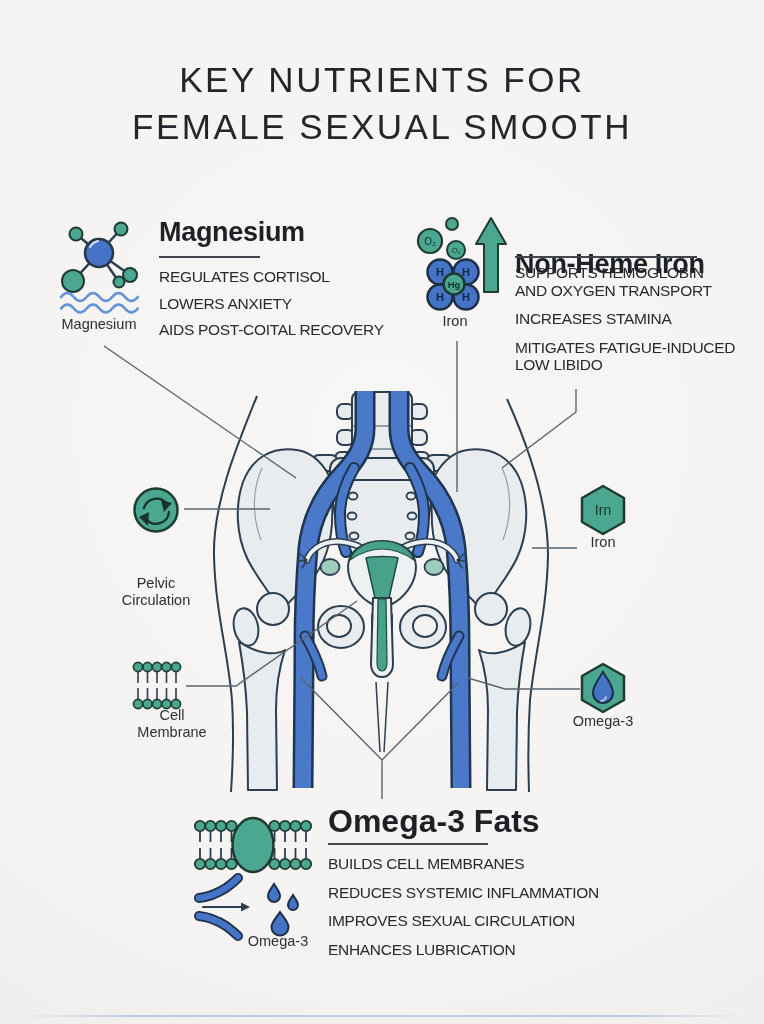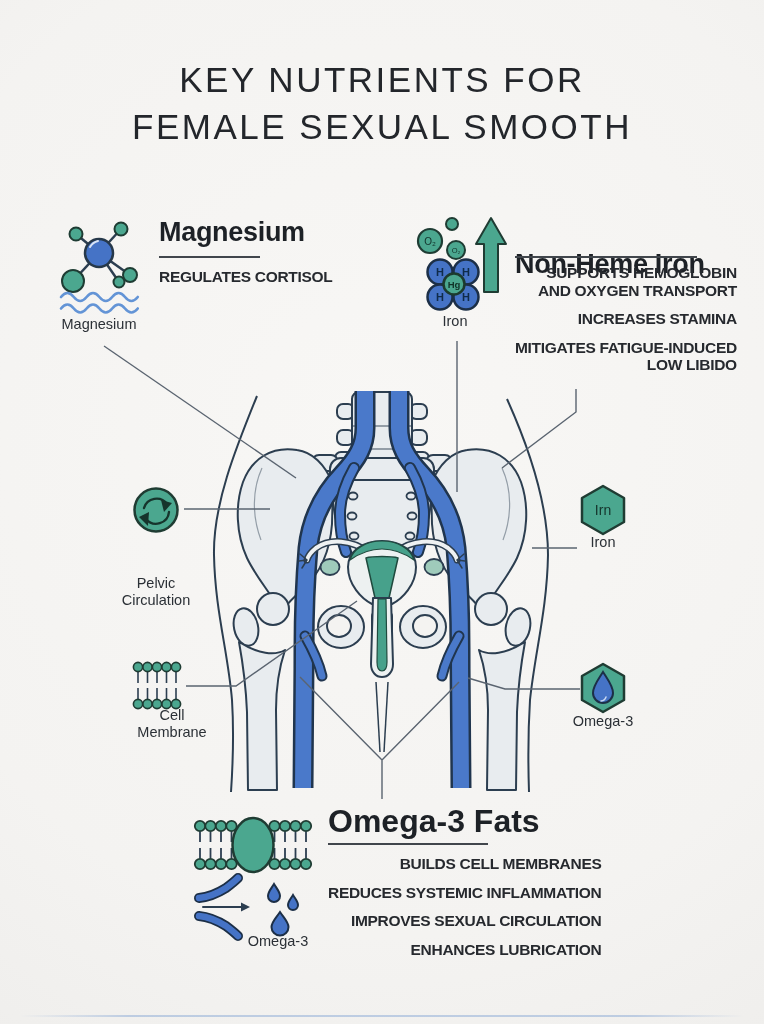--- a/index.html
+++ b/index.html
@@ -7,21 +7,21 @@
     position:relative;width:764px;height:1024px;overflow:hidden;
     background:radial-gradient(120% 90% at 50% 42%, #f8f7f5 0%, #f4f3f1 55%, #eeedeb 85%, #e6e5e3 100%);
     font-family:"Liberation Sans",sans-serif;color:#24282d;
   }
   .abs{position:absolute;}
   .title{top:56px;left:0;width:764px;text-align:center;font-size:35px;line-height:47px;
          letter-spacing:2.5px;color:#23262b;font-weight:400;}
   .sec-heading{font-weight:700;color:#1d2126;font-size:27px;letter-spacing:-0.3px;}
   .serif-heading{font-family:Liberation Sans, sans-serif;font-weight:600;font-size:32px;letter-spacing:0;}
   .h-underline{height:2px;background:#41464c;}
-  .bullets{font-size:15.5px;font-weight:700;letter-spacing:-0.3px;color:#26292e;text-align:right;}
+  .bullets{font-size:15.5px;font-weight:400;letter-spacing:-0.3px;color:#26292e;}
   .bullets div{margin-bottom:9px;line-height:17.5px;white-space:pre-line;}
   .bullets.wide div{margin-bottom:11px;}
   .icon-label{text-align:center;font-size:14.5px;line-height:16.5px;color:#2b3036;white-space:pre-line;}
   .stage{top:0;left:0;width:764px;height:1024px;}
   .bottom-line{left:20px;right:20px;bottom:7px;height:2px;opacity:.45;
     background:linear-gradient(90deg,rgba(125,160,210,0),#7da0d2 15%,#7da0d2 85%,rgba(125,160,210,0));}
   svg text{font-family:"Liberation Sans",sans-serif;}
 </style>
 </head>
 <body>
@@ -293,20 +293,22 @@
 
   <div class="abs title">
     <div>KEY NUTRIENTS FOR</div>
     <div>FEMALE SEXUAL SMOOTH</div>
   </div>
 
   <div class="abs sec-heading" style="left:159px;top:217px;">Magnesium</div>
   <div class="abs h-underline" style="left:159px;top:256px;width:101px;"></div>
   <div class="abs bullets" style="left:159px;top:268px;">
     <div>REGULATES CORTISOL</div>
+    <div>LOWERS ANXIETY</div>
+    <div>AIDS POST-COITAL RECOVERY</div>
   </div>
   <div class="abs icon-label" style="left:48px;top:316px;width:102px;">Magnesium</div>
 
   <div class="abs sec-heading" style="left:515px;top:217px;margin-top:32px;">Non-Heme Iron</div>
   <div class="abs h-underline" style="left:515px;top:256px;width:182px;"></div>
   <div class="abs bullets" style="left:515px;top:264px;">
     <div style="margin-bottom:11px;">SUPPORTS HEMOGLOBIN
 AND OXYGEN TRANSPORT</div>
     <div style="margin-bottom:11px;">INCREASES STAMINA</div>
     <div>MITIGATES FATIGUE-INDUCED

